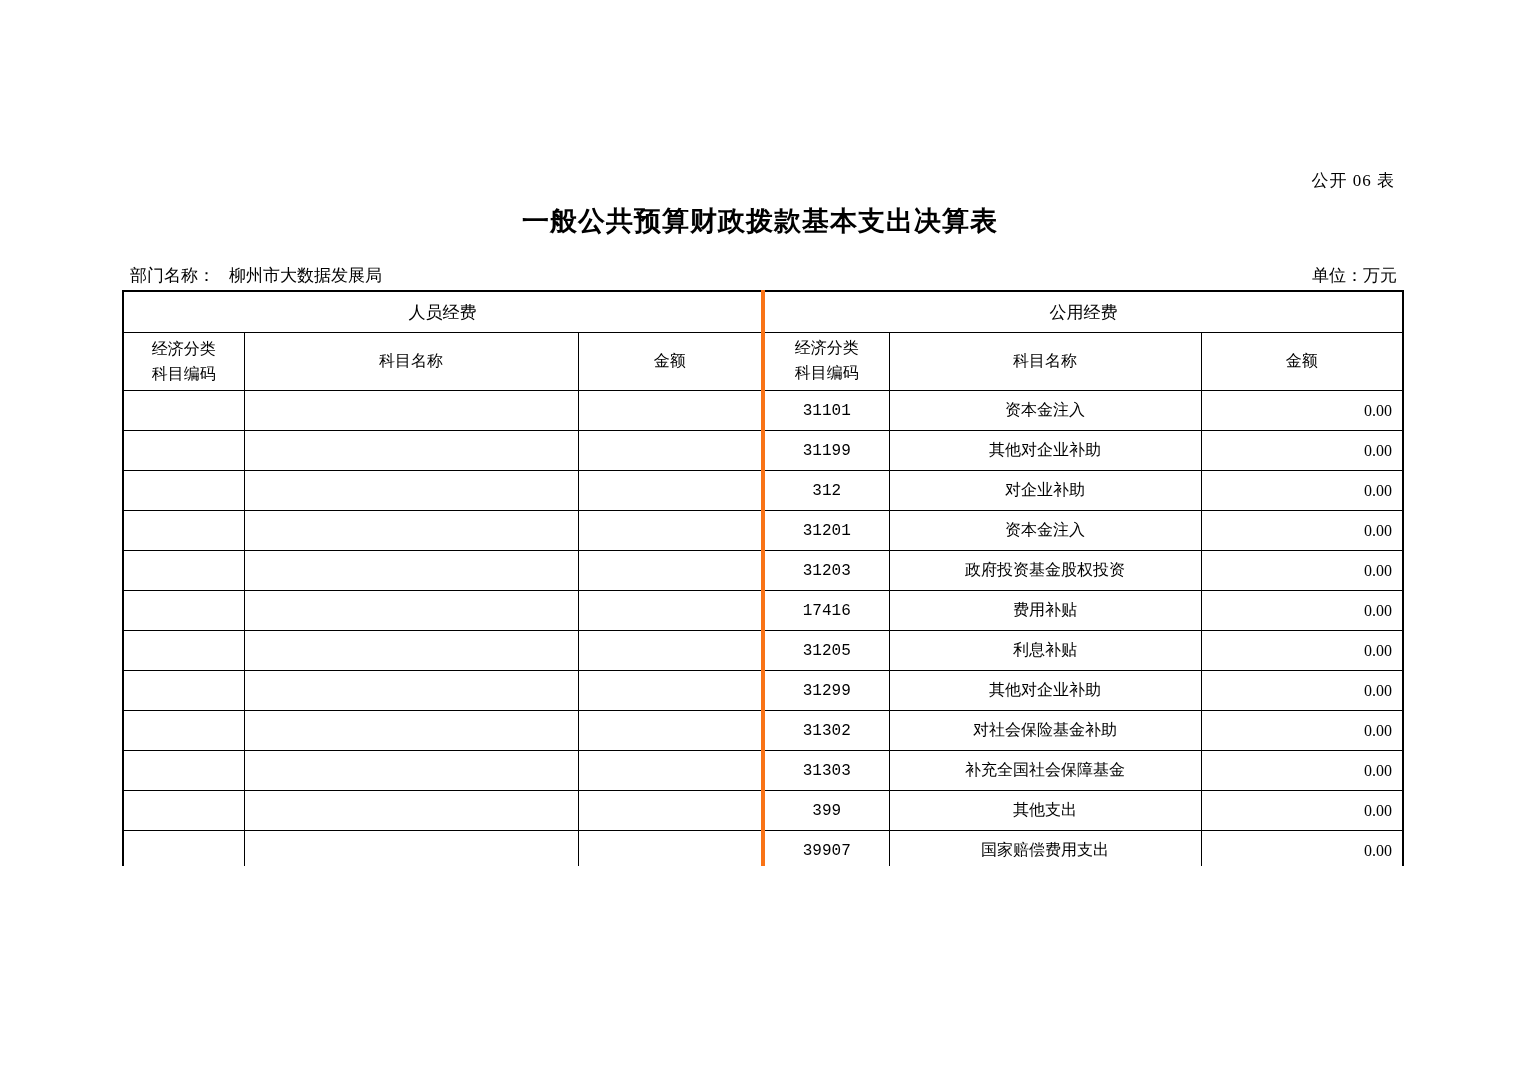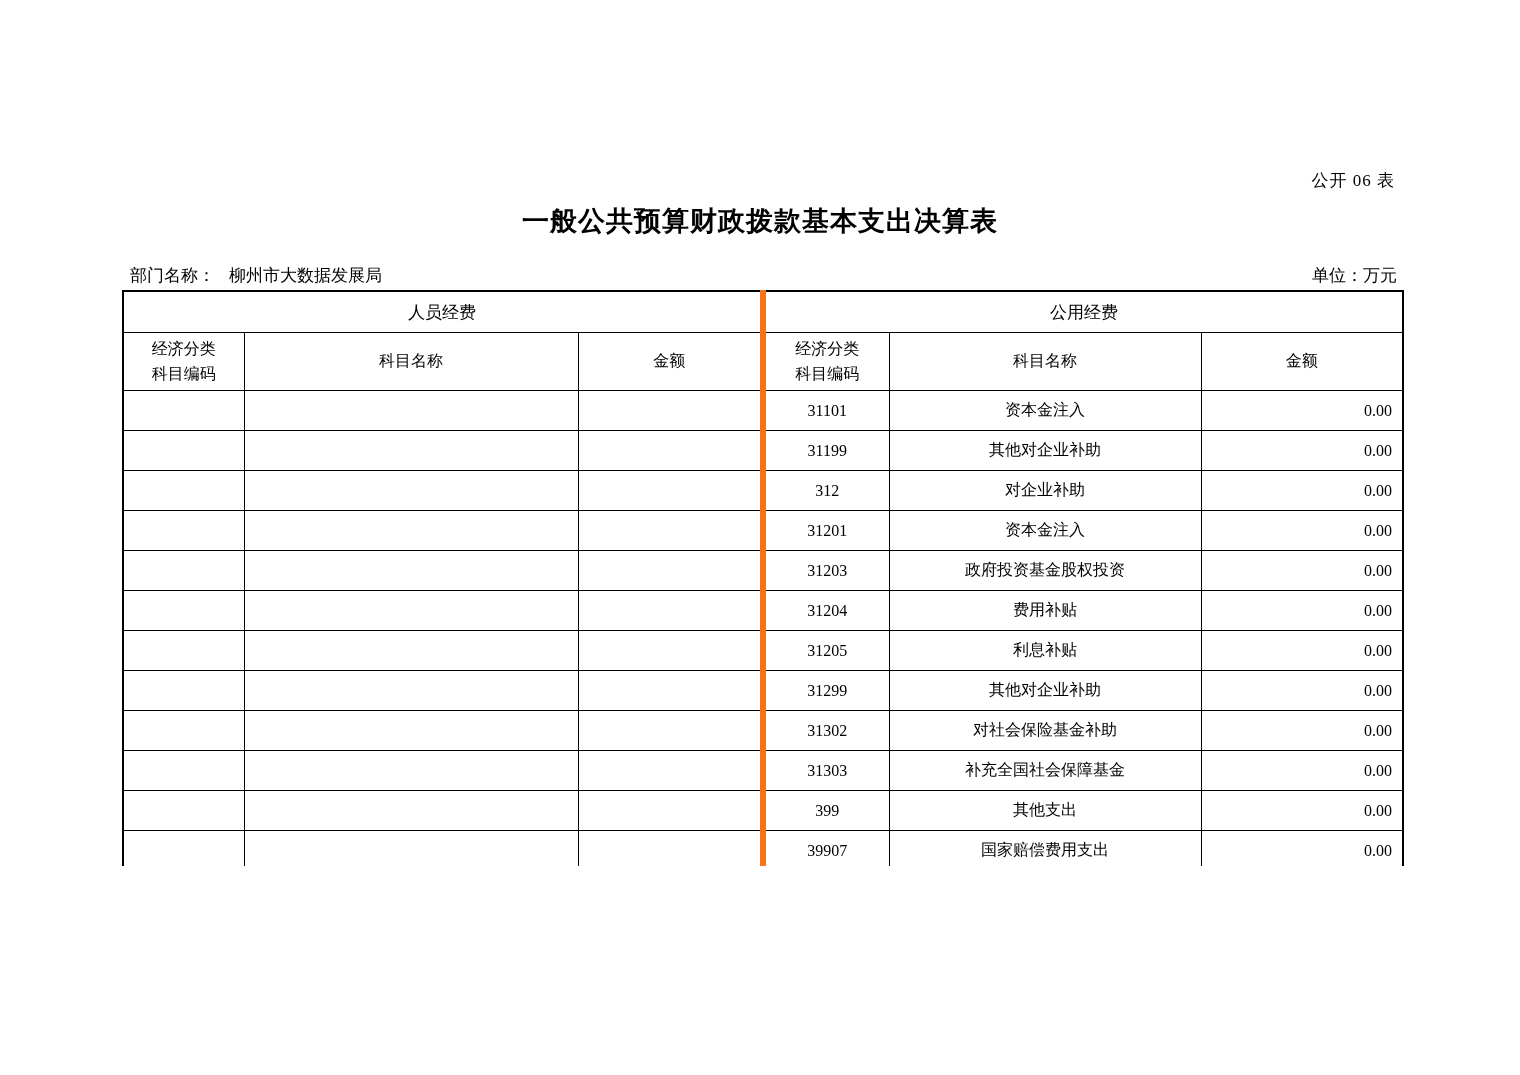--- a/index.html
+++ b/index.html
@@ -81,21 +81,21 @@
   .head-line { display: block; }
   .budget-table tbody td {
     height: 39px;
     vertical-align: middle;
     padding: 0 10px;
   }
   .cell-code  { text-align: center; }
   .cell-name  { text-align: center; }
   .cell-amount { text-align: right; }
   
-  .budget-table .half-split { border-left: 6px solid #f97316; }
+  .budget-table .half-split { border-left: 4px solid #f97316; font-family: Liberation Mono, monospace; }
 </style>
 </head>
 <body>
 
 <div class="page">
 
   <div class="corner-label">公开 06 表</div>
 
   <h1 class="doc-title">一般公共预算财政拨款基本支出决算表</h1>
 
@@ -173,21 +173,21 @@
           <td class="cell-name"></td>
           <td class="cell-amount"></td>
           <td class="cell-code half-split">31203</td>
           <td class="cell-name">政府投资基金股权投资</td>
           <td class="cell-amount">0.00</td>
         </tr>
         <tr>
           <td class="cell-code"></td>
           <td class="cell-name"></td>
           <td class="cell-amount"></td>
-          <td class="cell-code half-split">31204</td>
+          <td class="cell-code half-split">17416</td>
           <td class="cell-name">费用补贴</td>
           <td class="cell-amount">0.00</td>
         </tr>
         <tr>
           <td class="cell-code"></td>
           <td class="cell-name"></td>
           <td class="cell-amount"></td>
           <td class="cell-code half-split">31205</td>
           <td class="cell-name">利息补贴</td>
           <td class="cell-amount">0.00</td>

